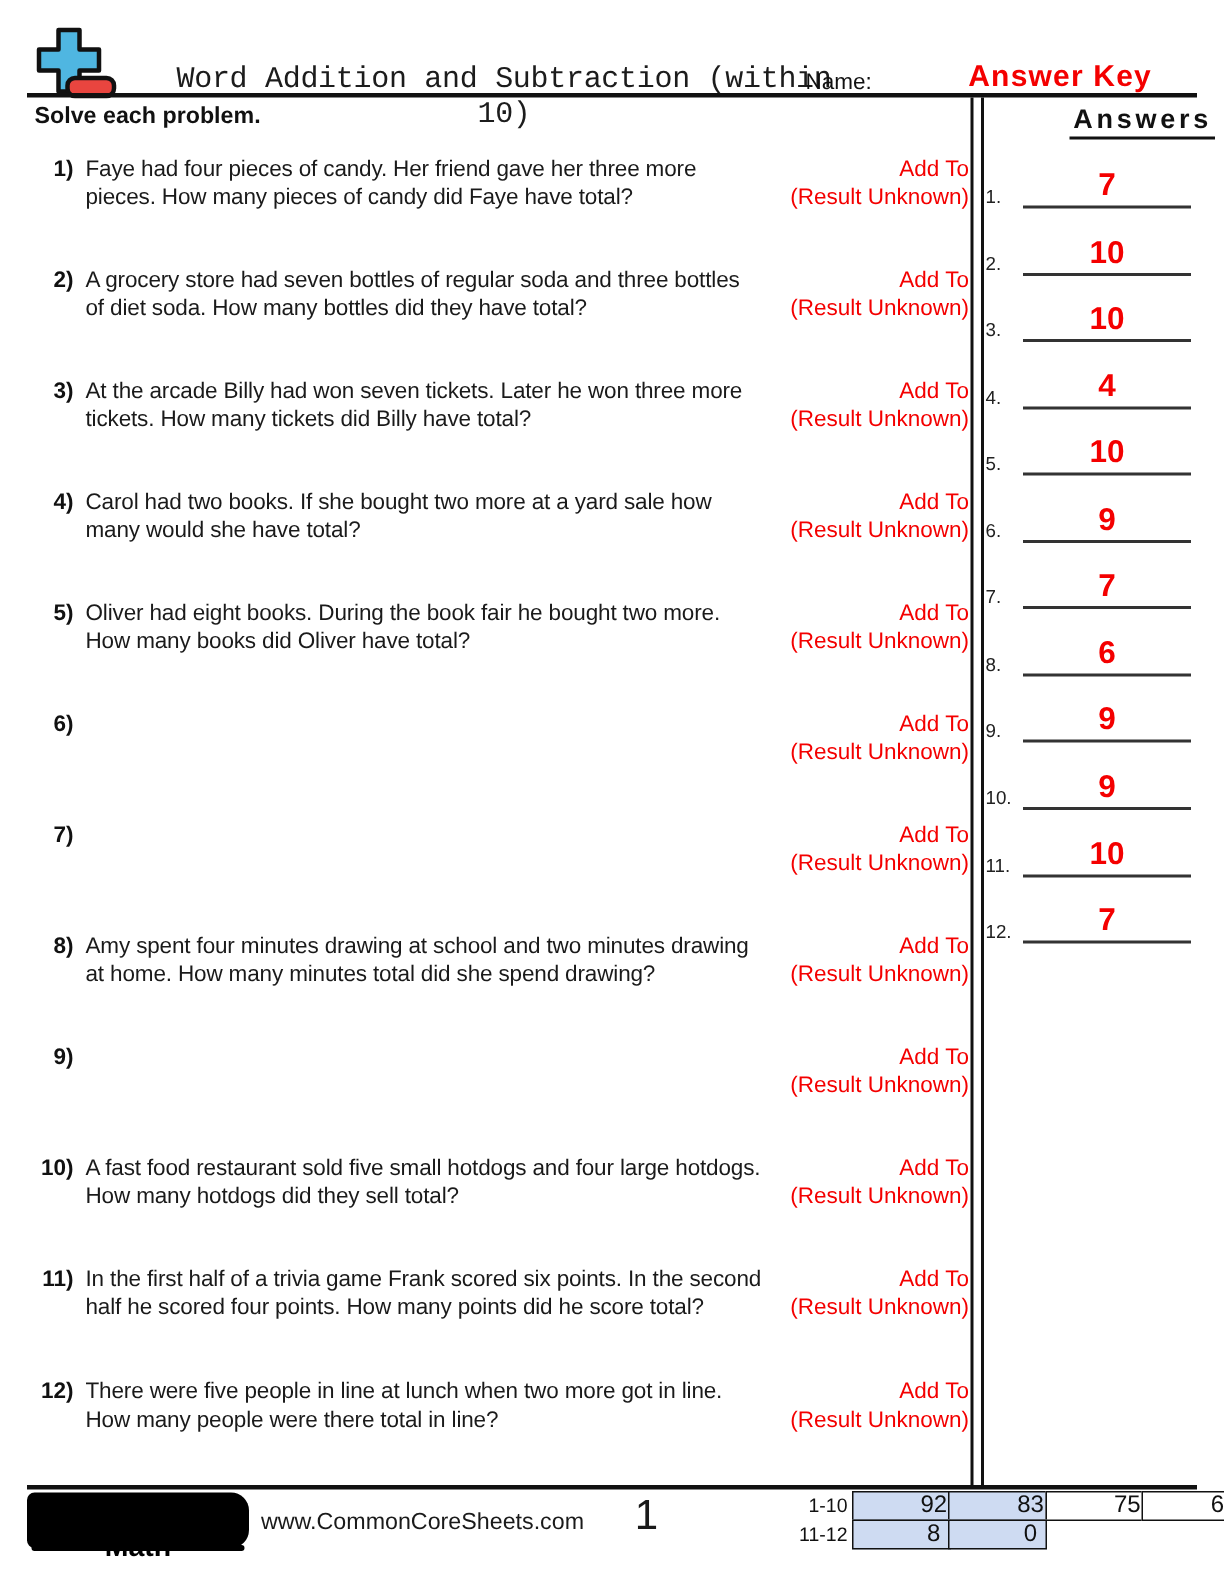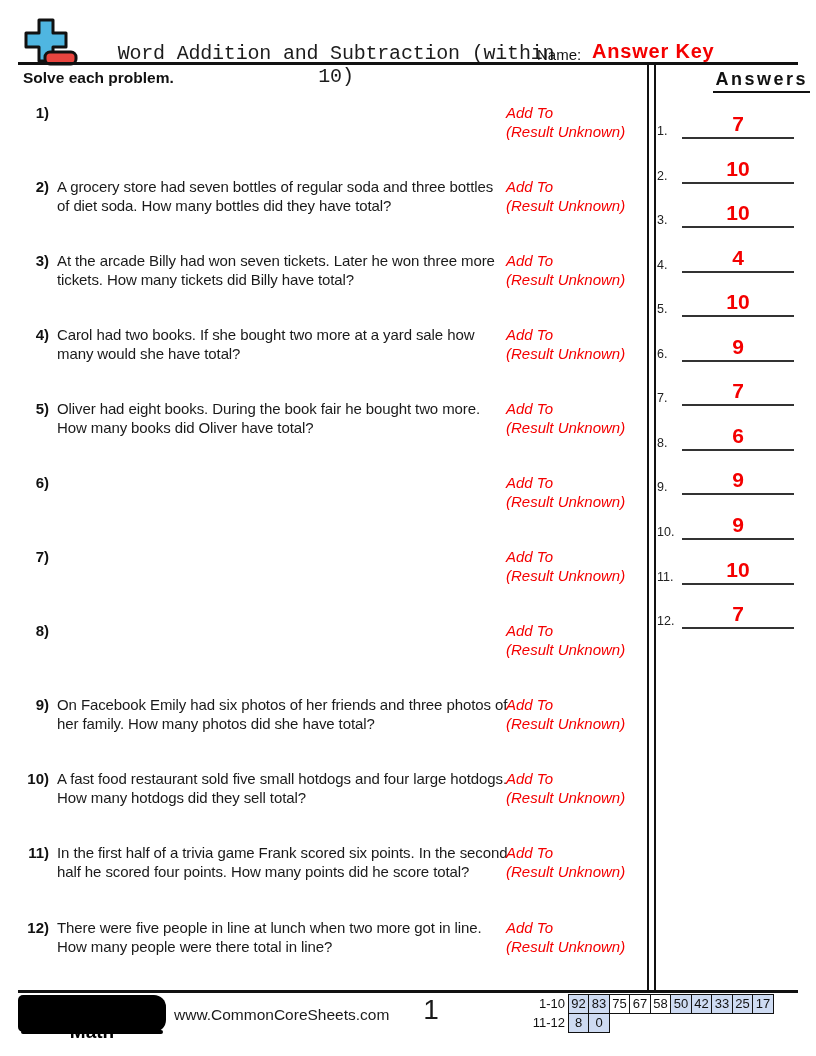--- a/index.html
+++ b/index.html
@@ -15,21 +15,21 @@
 
   
   .icon-plusminus { position: absolute; left: 20px; top: 17px; }
   .worksheet-title {
     position: absolute; left: 116px; top: 42px; width: 440px;
     text-align: center; font-size: 20px; letter-spacing: -0.2px; color: #1c1c1c; font-family: Liberation Mono, monospace;
   }
   .name-label { position: absolute; left: 537px; top: 46px; font-size: 15px; }
   .answer-key {
     position: absolute; left: 592px; top: 40px; width: 176px;
-    text-align: left; font-size: 20px; font-weight: bold;
+    text-align: right; font-size: 20px; font-weight: bold;
     letter-spacing: 0.8px; color: var(--red);
   }
   .header-rule { position: absolute; left: 18px; top: 62px; width: 780px; height: 3px; background: #111; }
   .instructions { position: absolute; left: 23px; top: 69px; font-size: 15.5px; font-weight: bold; }
 
   
   .divider-double {
     position: absolute; left: 647px; top: 65px; width: 5px; height: 925px;
     border-left: 2px solid #111; border-right: 2px solid #111;
   }
@@ -52,22 +52,22 @@
   .problem-row { position: absolute; left: 23px; width: 629px; }
   .p-num {
     position: absolute; left: 0; top: 0; width: 26px; text-align: right;
     font-size: 15px; font-weight: bold; line-height: 19px;
   }
   .p-text {
     margin-left: 34px; width: 452px; font-size: 15px; line-height: 19px;
     letter-spacing: -0.1px; color: #1a1a1a;
   }
   .p-tag {
-    position: absolute; left: 483px; top: 0; width: 140px; text-align: left;
-    font-size: 15px; line-height: 19px; color: var(--red); font-style: italic;
+    position: absolute; left: 483px; top: 0; width: 140px; text-align: right;
+    font-size: 15px; line-height: 19px; color: var(--red);
   }
 
   
   .footer-rule { position: absolute; left: 18px; top: 990px; width: 780px; height: 2.5px; background: #111; }
   .math-badge {
     position: absolute; left: 18px; top: 995px; width: 148px; height: 37px;
     background: #000; border-radius: 5px 12px 12px 5px;
   }
   .math-pill {
     position: absolute; left: 3px; top: 3px; right: 3px; bottom: 3px;
@@ -80,21 +80,21 @@
 
   .score-table { position: absolute; left: 527px; top: 994px; }
   .score-row { display: flex; height: 20px; }
   .score-row + .score-row { margin-top: -1.5px; }
   .score-label {
     width: 38px; text-align: right; padding-right: 4px;
     font-size: 13px; line-height: 20px; color: #111;
   }
   .score-cell {
     width: 20px; border: 1.5px solid #111; margin-left: -1.5px;
-    text-align: center; font-size: 13px; line-height: 17px; background: #fff;
+    text-align: center; font-size: 16px; line-height: 17px; background: #fff; padding-left: 44px;
   }
   .score-cell.hl { background: var(--cellblue); }
 </style>
 </head>
 <body>
 
 <div class="page">
 
   <div class="icon-plusminus">
     <svg width="58" height="50" viewBox="0 0 58 50">
@@ -171,20 +171,21 @@
       <div class="answer-row" style="top: 603px;">
         <span class="a-label">12.</span>
         <div class="a-line"></div>
         <div class="a-value">7</div>
       </div>
     </div>
 
   <div id="problems-container">
       <div class="problem-row" style="top: 103px;">
         <span class="p-num">1)</span>
+        <div class="p-text">Faye had four pieces of candy. Her friend gave her three more pieces. How many pieces of candy did Faye have total?</div>
         <div class="p-tag">
           <div>Add To</div>
           <div>(Result Unknown)</div>
         </div>
       </div>
       <div class="problem-row" style="top: 177px;">
         <span class="p-num">2)</span>
         <div class="p-text">A grocery store had seven bottles of regular soda and three bottles of diet soda. How many bottles did they have total?</div>
         <div class="p-tag">
           <div>Add To</div>
@@ -224,28 +225,28 @@
       </div>
       <div class="problem-row" style="top: 547px;">
         <span class="p-num">7)</span>
         <div class="p-tag">
           <div>Add To</div>
           <div>(Result Unknown)</div>
         </div>
       </div>
       <div class="problem-row" style="top: 621px;">
         <span class="p-num">8)</span>
+        <div class="p-text">Amy spent four minutes drawing at school and two minutes drawing at home. How many minutes total did she spend drawing?</div>
         <div class="p-tag">
           <div>Add To</div>
           <div>(Result Unknown)</div>
         </div>
       </div>
       <div class="problem-row" style="top: 695px;">
         <span class="p-num">9)</span>
-        <div class="p-text">On Facebook Emily had six photos of her friends and three photos of her family. How many photos did she have total?</div>
         <div class="p-tag">
           <div>Add To</div>
           <div>(Result Unknown)</div>
         </div>
       </div>
       <div class="problem-row" style="top: 769px;">
         <span class="p-num">10)</span>
         <div class="p-text">A fast food restaurant sold five small hotdogs and four large hotdogs. How many hotdogs did they sell total?</div>
         <div class="p-tag">
           <div>Add To</div>

